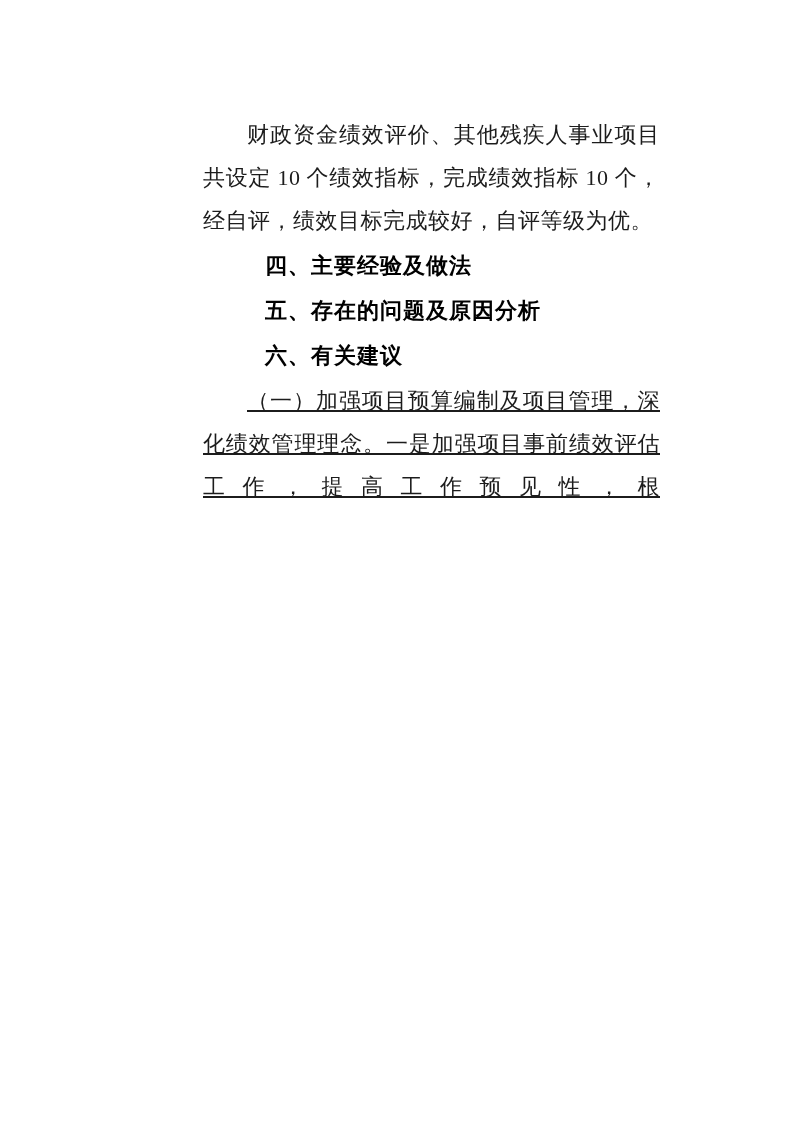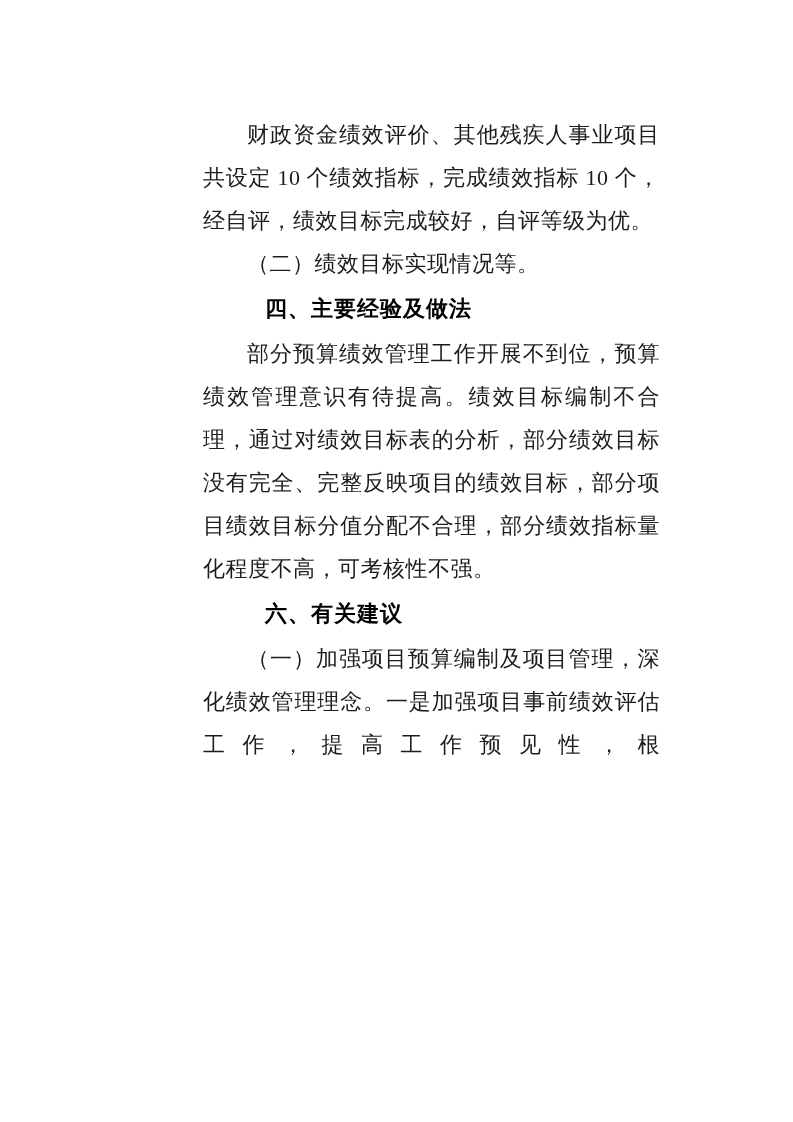--- a/index.html
+++ b/index.html
@@ -29,45 +29,45 @@
     color: var(--text-color);
     text-align: justify;
     text-justify: inter-character;
     text-indent: 44px;
     margin: 0;
     letter-spacing: 0.5px;
     word-break: break-all;
   }
   .para.runover {
     text-align-last: justify;
+    text-decoration: underline;
   }
   .heading {
     font-family: Liberation Serif, serif;
     font-weight: bold;
     font-size: 22px;
     line-height: 43px;
     color: var(--heading-color);
     text-indent: 62px;
     margin: 2px 0;
     letter-spacing: 1px;
   }
 </style>
 </head>
 <body>
 
 <div class="page">
 
   <p class="para">财政资金绩效评价、其他残疾人事业项目共设定 10 个绩效指标，完成绩效指标 10 个，经自评，绩效目标完成较好，自评等级为优。</p>
 
-  <p class="para">（二）绩效目标实现情况等。</p>
 
 
   <h2 class="heading">四、主要经验及做法</h2>
 
 
+  <h2 class="heading">五、存在的问题及原因分析</h2>
 
-  <p class="para">部分预算绩效管理工作开展不到位，预算绩效管理意识有待提高。绩效目标编制不合理，通过对绩效目标表的分析，部分绩效目标没有完全、完整反映项目的绩效目标，部分项目绩效目标分值分配不合理，部分绩效指标量化程度不高，可考核性不强。</p>
 
   <h2 class="heading">六、有关建议</h2>
 
   <p class="para runover">（一）加强项目预算编制及项目管理，深化绩效管理理念。一是加强项目事前绩效评估工作，提高工作预见性，根</p>
 
 </div>
 
 </body></html>

